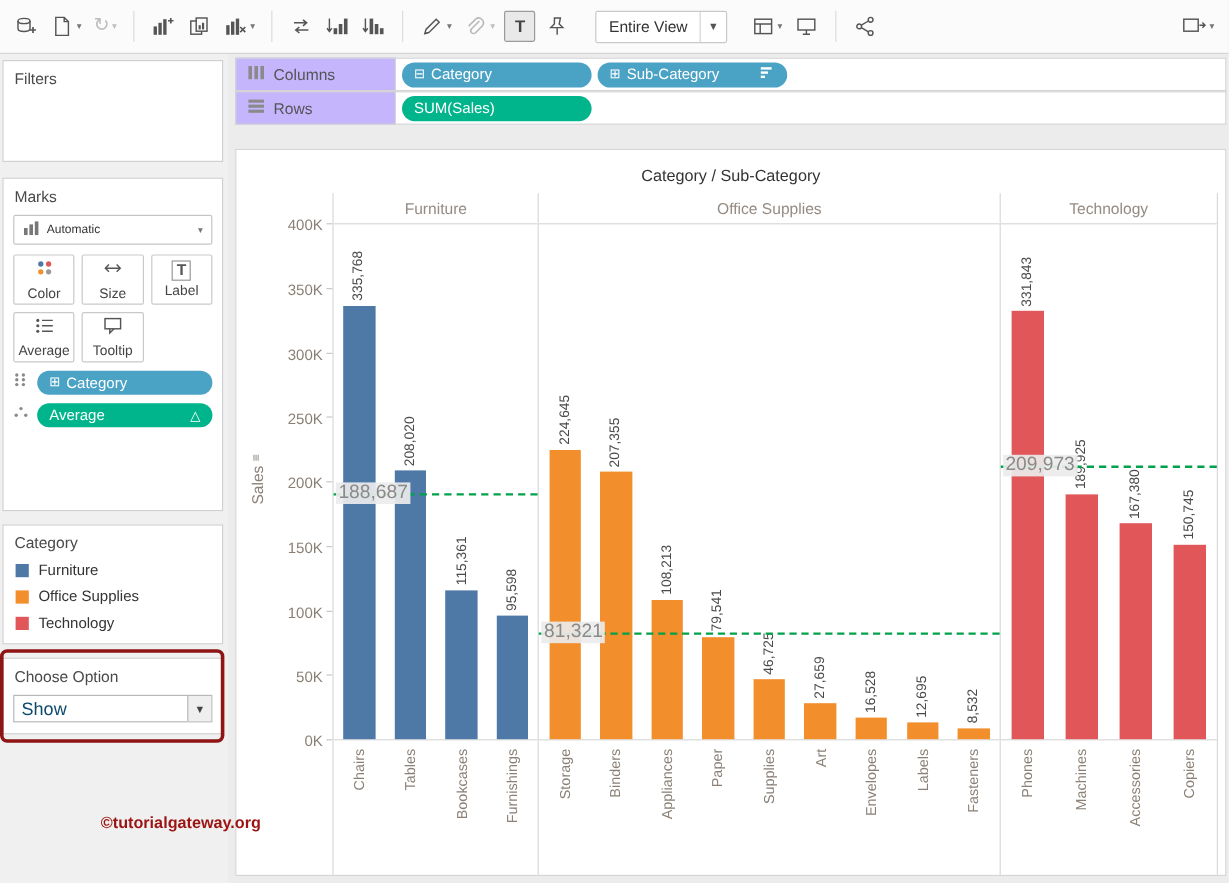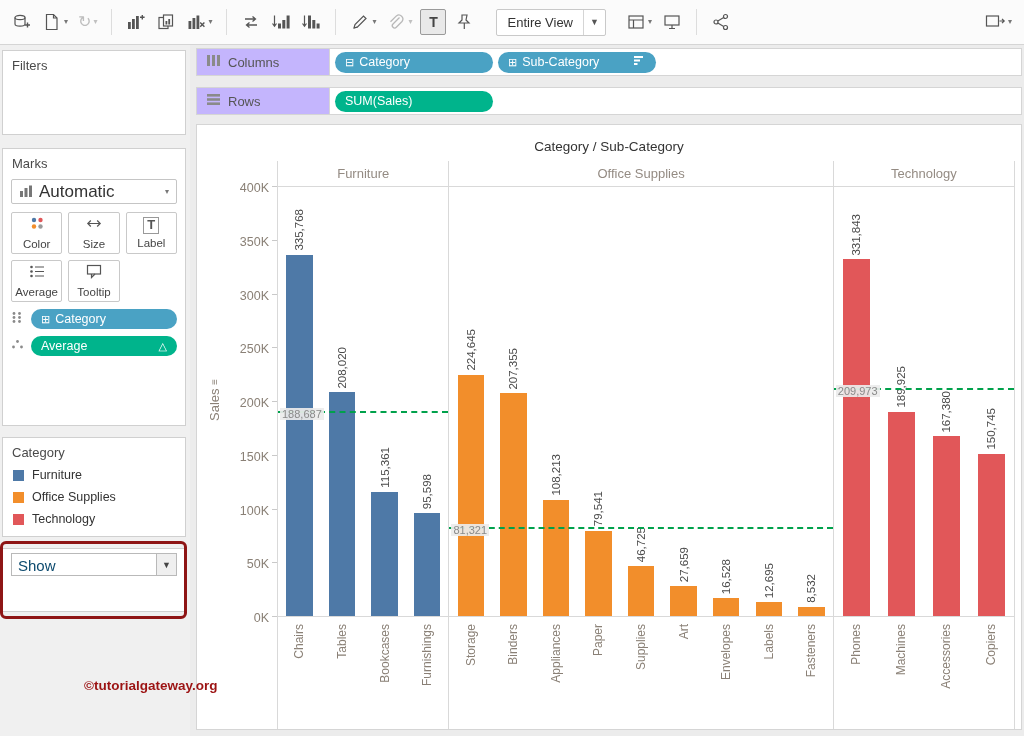--- a/index.html
+++ b/index.html
@@ -38,21 +38,21 @@
   
   .sidebar { position: absolute; top: 45px; left: 0; width: 190px; bottom: 0; background: #f0f0f0; }
   .card { position: absolute; left: 2px; width: 184px; background: #fff; border: 1px solid #d0d0d0; }
   .card-title { font-size: 13px; color: #4a4a4a; padding: 7px 9px 4px 9px; }
   .filters-card { top: 5px; height: 85px; }
   .marks-card { top: 103px; height: 278px; }
   .marktype-dd {
     margin: 4px 8px 8px 8px; height: 25px; border: 1px solid #c5c5c5; border-radius: 2px;
     display: flex; align-items: center; gap: 6px; padding: 0 7px; background: #fff;
   }
-  .marktype-dd .dd-label { font-size: 17px; color: #333; flex: 1; }
+  .marktype-dd .dd-label { font-size: 10px; color: #333; flex: 1; }
   .marks-grid { display: grid; grid-template-columns: repeat(3, 1fr); gap: 6px; padding: 0 8px; }
   .mark-btn {
     height: 42px; border: 1px solid #c9c9c9; border-radius: 2px; background: #fff;
     display: flex; flex-direction: column; align-items: center; justify-content: center; gap: 3px;
   }
   .mark-btn .mb-label { font-size: 11.5px; color: #444; }
   .marks-pill-row { display: flex; align-items: center; gap: 7px; padding: 0 8px; margin-top: 7px; }
   .pill {
     height: 21px; border-radius: 11px; color: #fff; font-size: 12.5px;
     display: flex; align-items: center; gap: 5px; padding: 0 10px; white-space: nowrap;
@@ -78,21 +78,21 @@
     position: absolute; left: 0; top: 496px; width: 187px; height: 78px;
     border: 3px solid #8e1515; border-radius: 6px; pointer-events: none; z-index: 5;
   }
   .watermark {
     position: absolute; left: 84px; top: 678px; z-index: 6;
     color: #9c1313; font-weight: bold; font-size: 13.5px;
   }
   
   .shelf-row { position: absolute; left: 196px; width: 826px; height: 28px; display: flex; }
   .shelf-row.columns { top: 48px; }
-  .shelf-row.rows { top: 87px; }
+  .shelf-row.rows { top: 76px; }
   .shelf-label {
     width: 134px; background: #c4b5fd; border: 1px solid #d5d5d5;
     display: flex; align-items: center; gap: 7px; padding: 0 9px; font-size: 13px; color: #555;
   }
   .shelf-area {
     flex: 1; background: #fff; border: 1px solid #d5d5d5; border-left: none;
     display: flex; align-items: center; gap: 5px; padding: 0 5px;
   }
   .shelf-area .pill { min-width: 158px; }
   .sort-mini { margin-left: auto; display: block; }
@@ -116,21 +116,21 @@
     height: 26px; border-bottom: 1px solid #d9d9d9; display: flex;
     align-items: center; justify-content: center; color: #948b83; font-size: 13px;
   }
   .panel-plot { height: 430px; position: relative; display: flex; align-items: flex-end; border-bottom: 1px solid #d9d9d9; }
   .slot { flex: 1; height: 100%; position: relative; display: flex; align-items: flex-end; justify-content: center; }
   .bar { width: 62%; max-width: 27px; }
   .val-label-wrap { position: absolute; left: 0; right: 0; display: flex; justify-content: center; }
   .val-label { font-size: 11.5px; color: #4a4a4a; }
   .ref-line { position: absolute; left: 0; right: 0; border-top: 2px dashed #00a14b; z-index: 3; }
   .ref-label {
-    position: absolute; left: 2px; font-size: 11px; color: #8a8a8a;
+    position: absolute; left: 2px; font-size: 16px; color: #8a8a8a;
     background: rgba(236,236,236,0.92); padding: 0 2px; z-index: 4;
   }
   .panel-xlabels { flex: 1; display: flex; }
   .panel-xlabels .xslot { flex: 1; display: flex; justify-content: center; align-items: flex-start; padding-top: 7px; }
   .xlabel { font-size: 12px; color: #8a8076; }
 </style>
 </head>
 <body>
 
 <div class="toolbar">
@@ -397,20 +397,21 @@
           <span class="legend-label">Office Supplies</span>
         </div>
         <div class="legend-row">
           <span class="swatch" style="background: rgb(225, 87, 89);"></span>
           <span class="legend-label">Technology</span>
         </div>
       </div>
   </div>
 
   <div class="card param-card">
+    <div class="card-title">Choose Option</div>
     <div class="param-dd">
       <span class="param-value">Show</span>
       <span class="param-caret">▼</span>
     </div>
   </div>
 
   <div class="annotation-box"></div>
 </div>
 
 <div class="watermark">©tutorialgateway.org</div>

